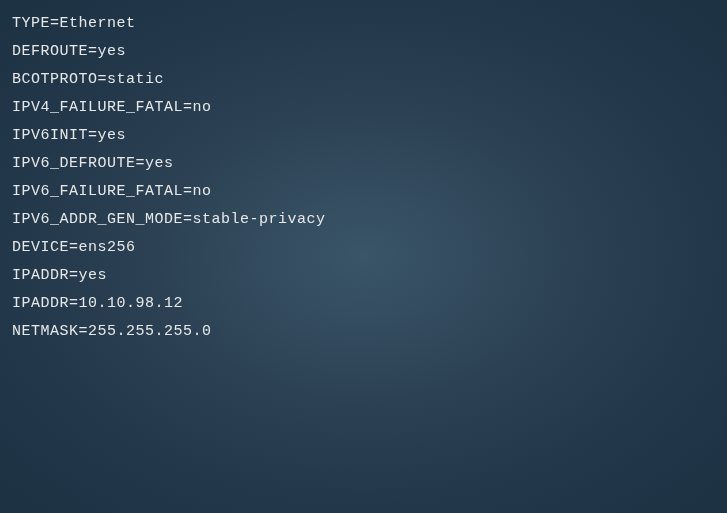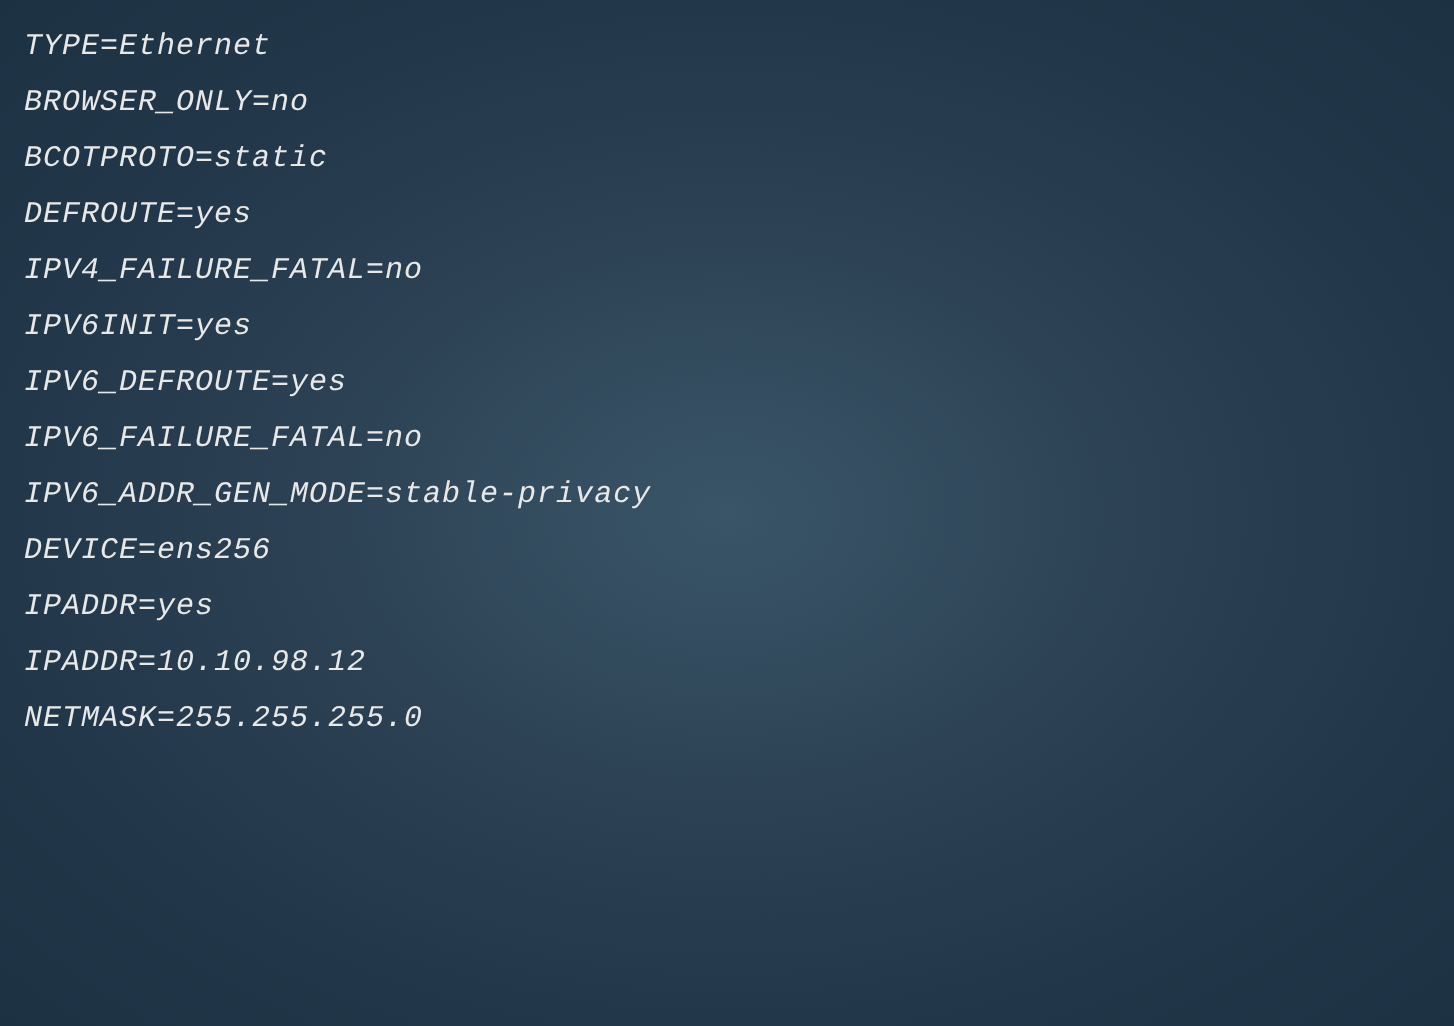--- a/index.html
+++ b/index.html
@@ -14,34 +14,32 @@
     font-family: "Courier New", Courier, monospace;
     font-size: 15px;
     color: #e8e8e8;
     padding: 10px 12px;
     box-sizing: border-box;
     letter-spacing: 0.5px;
   }
   .line {
     line-height: 28px;
     white-space: pre;
-    font-style: italic;
   }
   .key, .eq, .val {
     display: inline;
   }
 </style>
 </head>
 <body>
 
 <div>
   <div class="line"><span class="key">TYPE</span><span class="eq">=</span><span class="val">Ethernet</span></div>
-  <div class="line"><span class="key">BROWSER_ONLY</span><span class="eq">=</span><span class="val">no</span></div>
+  <div class="line"><span class="key">DEFROUTE</span><span class="eq">=</span><span class="val">yes</span></div>
   <div class="line"><span class="key">BCOTPROTO</span><span class="eq">=</span><span class="val">static</span></div>
-  <div class="line"><span class="key">DEFROUTE</span><span class="eq">=</span><span class="val">yes</span></div>
   <div class="line"><span class="key">IPV4_FAILURE_FATAL</span><span class="eq">=</span><span class="val">no</span></div>
   <div class="line"><span class="key">IPV6INIT</span><span class="eq">=</span><span class="val">yes</span></div>
   <div class="line"><span class="key">IPV6_DEFROUTE</span><span class="eq">=</span><span class="val">yes</span></div>
   <div class="line"><span class="key">IPV6_FAILURE_FATAL</span><span class="eq">=</span><span class="val">no</span></div>
   <div class="line"><span class="key">IPV6_ADDR_GEN_MODE</span><span class="eq">=</span><span class="val">stable-privacy</span></div>
   <div class="line"><span class="key">DEVICE</span><span class="eq">=</span><span class="val">ens256</span></div>
   <div class="line"><span class="key">IPADDR</span><span class="eq">=</span><span class="val">yes</span></div>
   <div class="line"><span class="key">IPADDR</span><span class="eq">=</span><span class="val">10.10.98.12</span></div>
   <div class="line"><span class="key">NETMASK</span><span class="eq">=</span><span class="val">255.255.255.0</span></div>
 </div>

